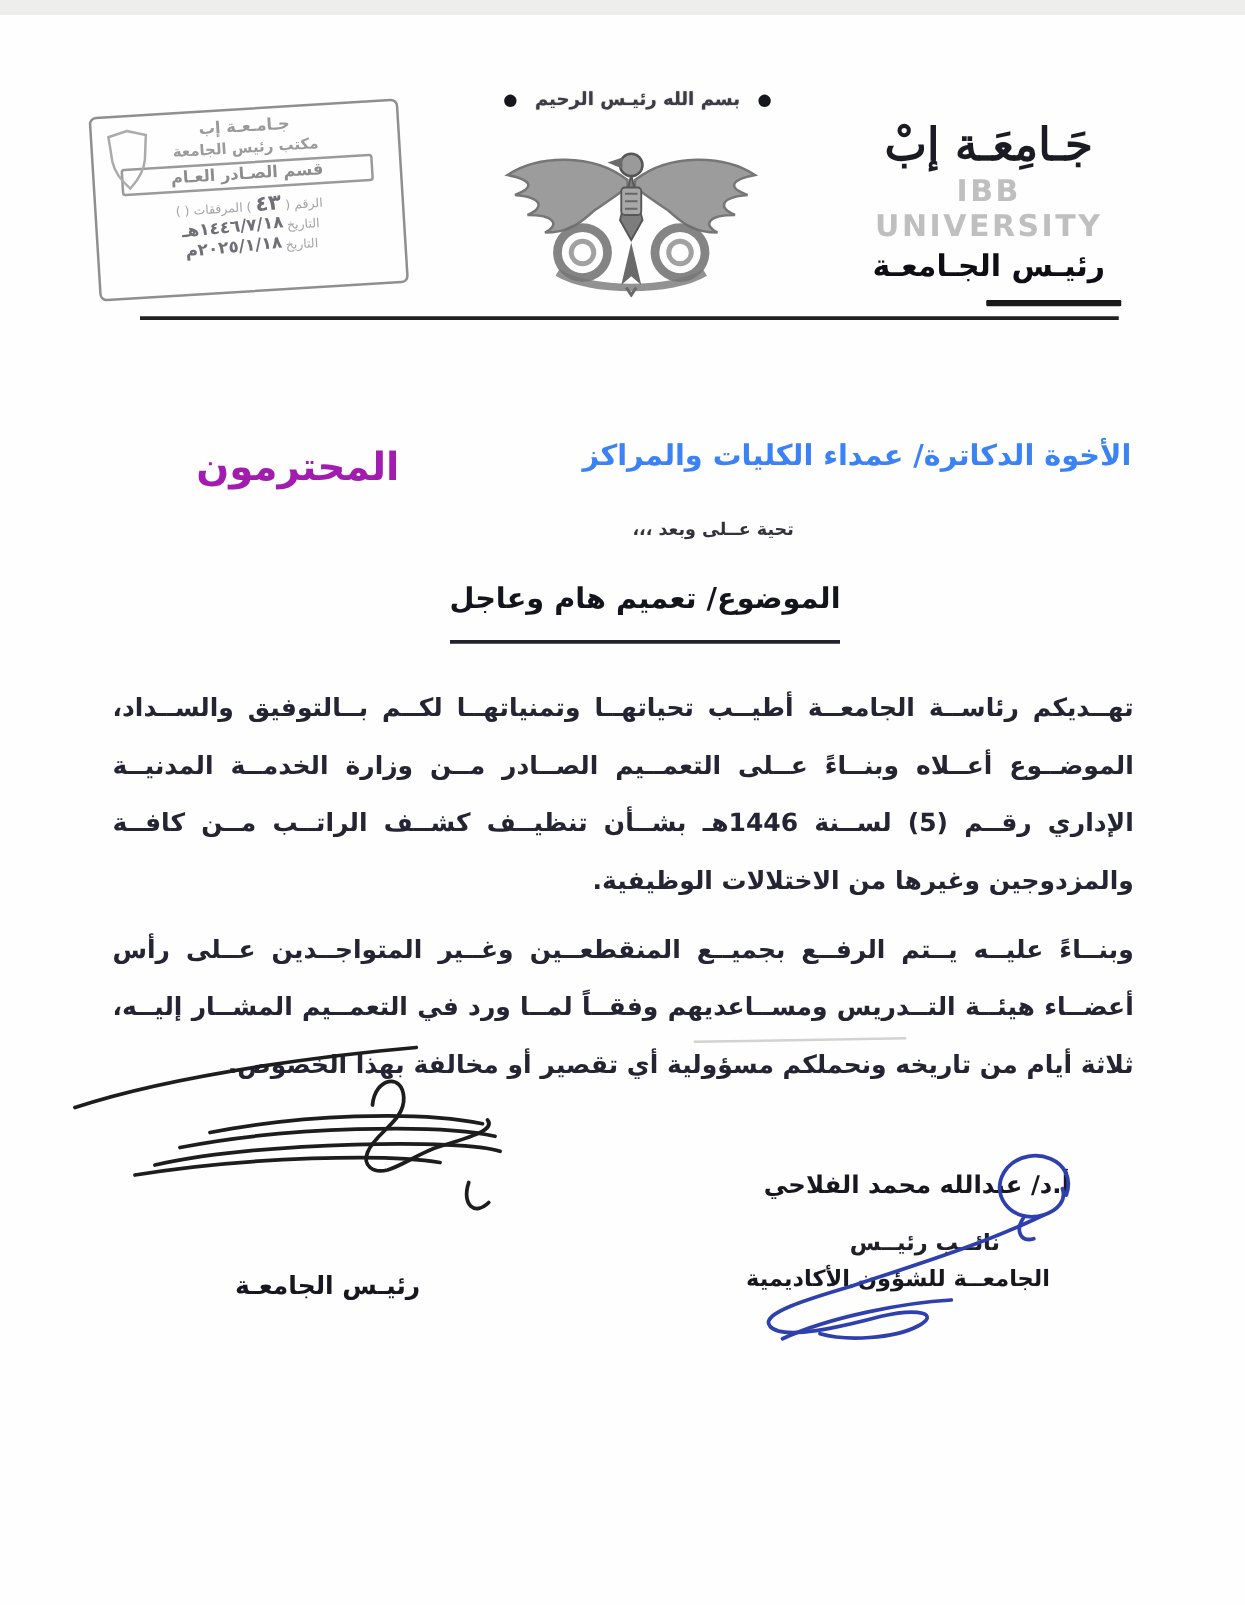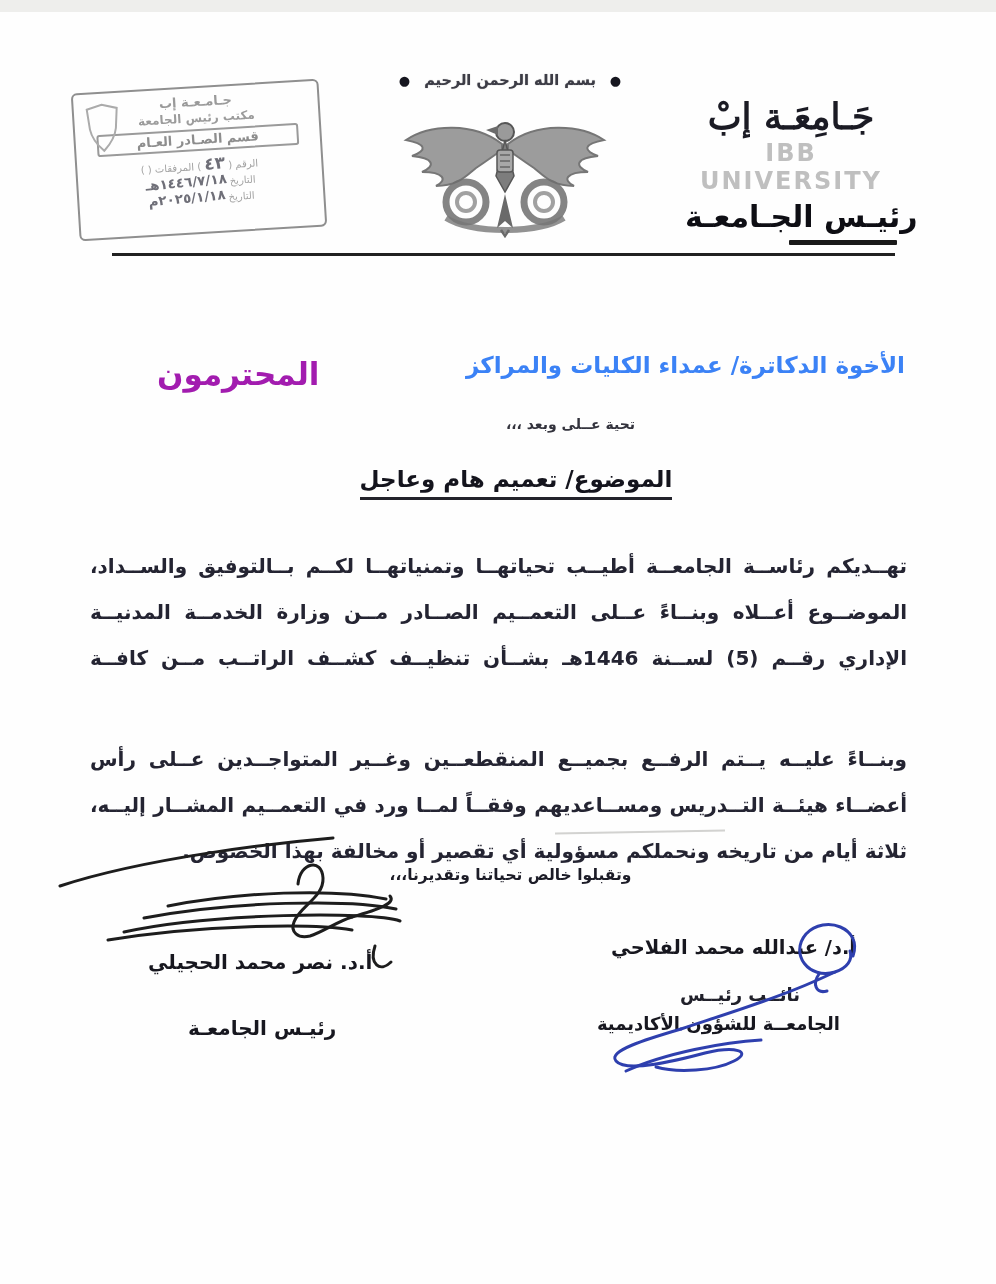--- a/index.html
+++ b/index.html
@@ -37,31 +37,31 @@
   .bismillah-row{left:398px;top:72px;width:224px;display:flex;align-items:center;justify-content:center;gap:14px;}
   .bismillah-row .dot{font-size:13px;color:#16161f;line-height:1;}
   .bismillah-row .btxt{font-size:14.5px;font-weight:bold;color:#3c3c46;white-space:nowrap;
     text-shadow:0 0 1px #888;}
 
   
   .hdr-right{right:99px;top:96px;width:212px;text-align:center;margin-left:11px;}
   .hdr-right .uar{font-size:36px;font-weight:bold;color:#1b1b24;line-height:1.15;
     font-family:"DejaVu Serif","Liberation Serif",serif;}
   .hdr-right .uen{font-size:24px;font-weight:bold;color:#bfbfbf;letter-spacing:2px;margin-top:2px;}
-  .hdr-right .off{font-size:30px;font-weight:bold;color:#0e0e14;margin-top:4px;white-space:nowrap;}
+  .hdr-right .off{font-size:24px;font-weight:bold;color:#0e0e14;margin-top:4px;white-space:nowrap;}
   .rule-short{left:789px;top:240px;width:108px;height:5px;background:#191919;border-radius:1px;}
   .rule-long{left:112px;top:253px;width:783px;height:3px;background:#212121;}
 
   
   .addressee{right:91px;top:352px;font-size:23px;font-weight:bold;color:#3b82f6;direction:rtl;white-space:nowrap;}
   .honorific{left:157px;top:356px;font-size:31px;font-weight:bold;color:#a21caf;}
   .greeting{left:468px;top:416px;width:205px;text-align:center;font-size:14px;font-weight:bold;color:#33333d;direction:rtl;}
   .subject-wrap{left:356px;top:466px;width:320px;text-align:center;}
   .subject{display:inline-block;font-size:23px;font-weight:bold;color:#14141d;direction:rtl;
-    border-bottom:3px solid #23232b;padding-bottom:5px;white-space:nowrap;}
+    border-bottom:3px solid #23232b;padding-bottom:20px;white-space:nowrap;}
 
   .body-block{left:90px;width:817px;direction:rtl;font-size:20px;font-weight:700;color:#242432;}
   .body-block .bl{line-height:46px;height:46px;overflow:hidden;text-align:justify;}
   .body-block .bl.stretch{text-align-last:justify;}
   .p1{top:543px;}
   .p2{top:736px;}
 
   .closing{left:353px;top:866px;width:315px;text-align:center;font-size:15.5px;font-weight:bold;color:#1c1c27;direction:rtl;white-space:nowrap;}
 
   
@@ -98,21 +98,21 @@
       <span class="hand dt">١٤٤٦/٧/١٨هـ</span>
     </div>
     <div class="daterow">
       <span>التاريخ</span>
       <span class="hand dt">٢٠٢٥/١/١٨م</span>
     </div>
   </div>
 
   <div class="abs bismillah-row">
     <span class="dot">●</span>
-    <span class="btxt">بسم الله الرحمن الرحيم</span>
+    <span class="btxt">بسم الله رئيـس الرحيم</span>
     <span class="dot">●</span>
   </div>
 
   <svg class="abs" style="left:402px;top:112px;" width="206" height="126" viewBox="0 0 206 126">
 
     <path d="M100,32 C72,10 28,12 4,28 C24,32 26,38 10,44 C32,46 34,54 20,60 C42,60 46,68 34,74 C56,74 64,64 74,56 C86,48 94,42 100,38 Z" fill="#8c8c8c" stroke="#5f5f5f" stroke-width="2" opacity="0.85"></path>
     <path d="M106,32 C134,10 178,12 202,28 C182,32 180,38 196,44 C174,46 172,54 186,60 C164,60 160,68 172,74 C150,74 142,64 132,56 C120,48 112,42 106,38 Z" fill="#8c8c8c" stroke="#5f5f5f" stroke-width="2" opacity="0.85"></path>
 
     <circle cx="103" cy="20" r="9" fill="#9a9a9a" stroke="#565656" stroke-width="2"></circle>
     <path d="M96,14 L84,18 L96,23 Z" fill="#6b6b6b"></path>
@@ -146,45 +146,44 @@
   <div class="abs greeting">تحية عــلى وبعد ،،،</div>
 
   <div class="abs subject-wrap">
     <span class="subject">الموضوع/ تعميم هام وعاجل</span>
   </div>
 
   <div class="abs body-block p1">
     <div class="bl stretch">تهــديكم رئاســة الجامعــة  أطيــب تحياتهــا وتمنياتهــا لكــم بــالتوفيق والســداد، وإشــارة إلى</div>
     <div class="bl stretch">الموضــوع أعــلاه وبنــاءً عــلى التعمــيم الصــادر مــن وزارة الخدمــة المدنيــة والتطــوير</div>
     <div class="bl stretch">الإداري رقــم (5) لســنة 1446هـ بشــأن تنظيــف كشــف الراتــب مــن كافــة المنقطعــين</div>
+    <div class="bl">والمزدوجين وغيرها من الاختلالات الوظيفية.</div>
   </div>
 
   <div class="abs body-block p2">
     <div class="bl stretch">وبنــاءً عليــه يــتم الرفــع بجميــع المنقطعــين وغــير المتواجــدين عــلى رأس أعمــالهم مــن</div>
     <div class="bl stretch">أعضــاء هيئــة التــدريس ومســاعديهم وفقــاً لمــا ورد في التعمــيم المشــار إليــه، خــلال</div>
     <div class="bl">ثلاثة أيام من تاريخه ونحملكم مسؤولية أي تقصير أو مخالفة بهذا الخصوص.</div>
   </div>
 
   <div class="abs artifact"></div>
 
-  <div class="abs closing">وتقبلوا خالص تحياتنا وتقديرنا،،،</div>
 
   <svg class="abs sig-svg" style="left:50px;top:812px;" width="352" height="180" viewBox="0 0 352 180">
     <g fill="none" stroke="#1d1d1d" stroke-width="3" stroke-linecap="round">
       <path d="M283,26 C225,31 95,46 10,74"></path>
       <path d="M248,72 C250,50 272,46 273,66 C274,85 250,94 244,110 C240,120 248,127 260,124 C273,120 286,110 302,105"></path>
       <path d="M118,94 C190,80 282,76 336,87"></path>
       <path d="M94,106 C180,89 302,87 346,97"></path>
       <path d="M74,120 C160,101 322,99 350,109"></path>
       <path d="M58,128 C150,113 262,111 302,118"></path>
       <path d="M302,105 C330,97 346,91 340,84"></path>
       <path d="M325,134 C319,152 330,161 341,150"></path>
     </g>
   </svg>
-  <div class="abs sgn-left-name">أ.د. نصر محمد الحجيلي</div>
   <div class="abs sgn-left-title">رئيـس الجامعـة</div>
 
   <div class="abs sgn-right-name">أ.د/ عبدالله محمد الفلاحي</div>
   <div class="abs sgn-right-t1">نائــب رئيــس</div>
   <div class="abs sgn-right-t2">الجامعــة للشؤون الأكاديمية</div>
 
   <svg class="abs sig-svg" style="left:585px;top:910px;" width="298" height="175" viewBox="0 0 298 175">
     <g fill="none" stroke="#2e3fae" stroke-width="3" stroke-linecap="round">
       <path d="M268,46 C278,18 240,4 221,24 C204,44 224,70 250,62 C262,58 268,50 265,41"></path>
       <path d="M250,62 C200,86 150,101 96,119"></path>

